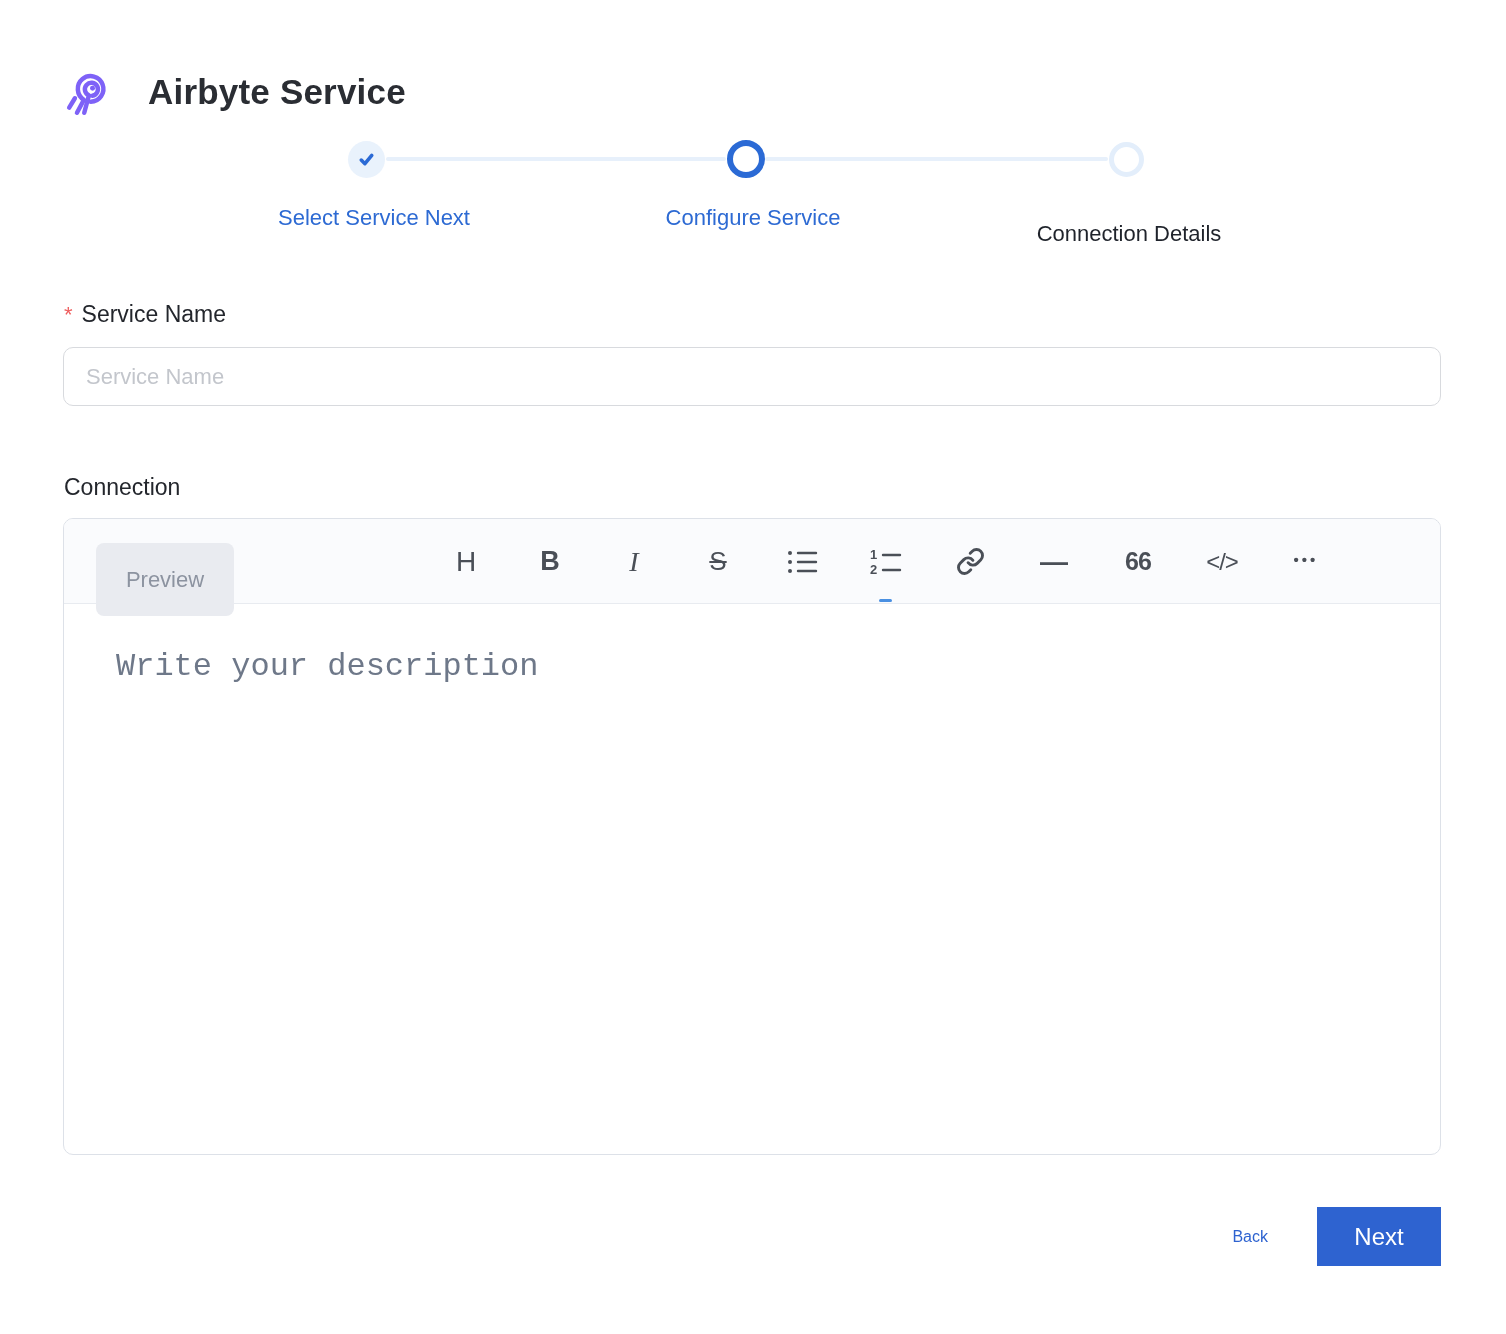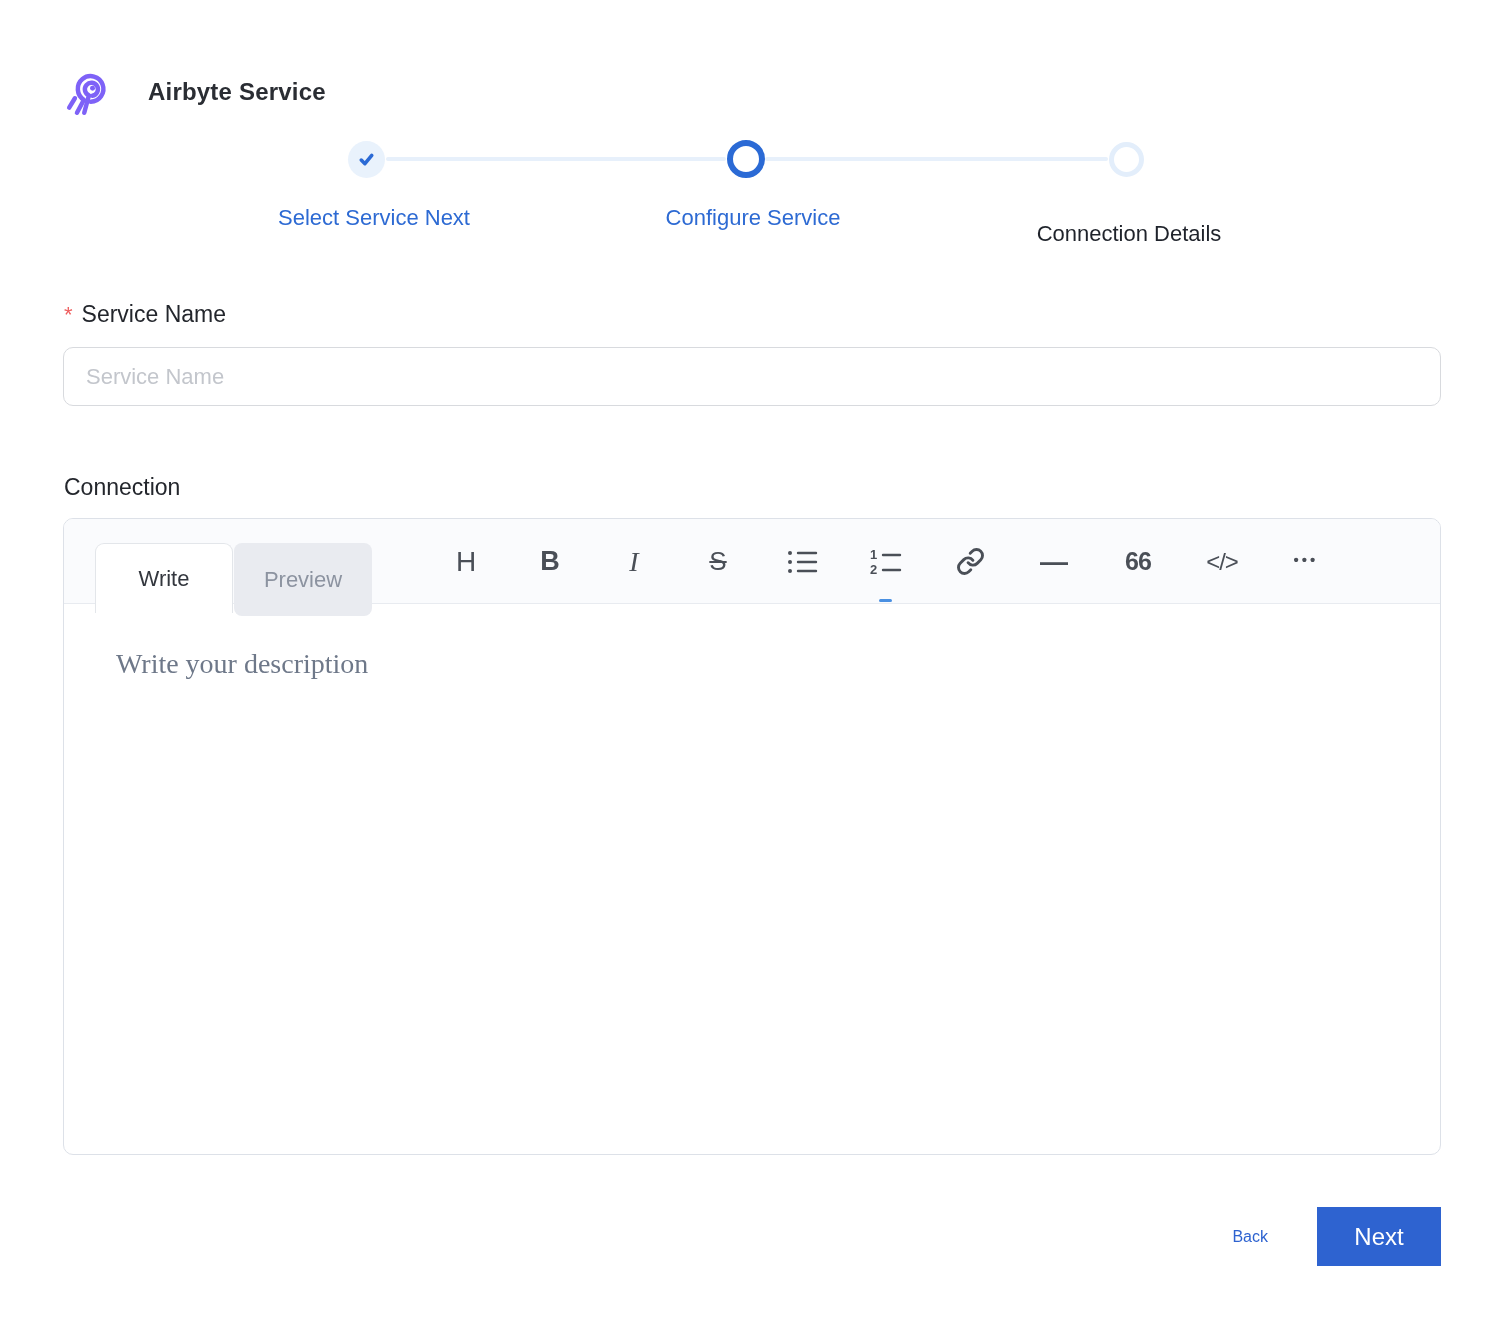--- a/index.html
+++ b/index.html
@@ -7,21 +7,21 @@
   body {
     font-family: "Liberation Sans", sans-serif;
     color: #24272e;
     width: 1506px; height: 1334px;
   }
   .canvas { position: relative; width: 1506px; height: 1334px; background: #fff; overflow: hidden; }
 
   
   .app-header { position: absolute; left: 64px; top: 66px; display: flex; align-items: center; gap: 30px; }
   .logo { width: 54px; height: 52px; display: block; }
-  .page-title { font-size: 24px; font-weight: 600; color: #2a2d33; letter-spacing: .2px; text-align: right; }
+  .page-title { font-size: 35px; font-weight: 600; color: #2a2d33; letter-spacing: .2px; text-align: right; }
 
   
   .step-line { position: absolute; height: 4px; background: #e7f0fb; top: 157px; border-radius: 2px; }
   .step-line.l1 { left: 386px; width: 340px; }
   .step-line.l2 { left: 765px; width: 343px; }
   .step-marker { position: absolute; border-radius: 50%; }
   .marker-done { left: 348px; top: 141px; width: 37px; height: 37px; background: #e9f2fc; display: flex; align-items: center; justify-content: center; }
   .marker-active { left: 727px; top: 140px; width: 38px; height: 38px; background: #fff; border: 6px solid #2b6ad5; }
   .marker-upcoming { left: 1109px; top: 142px; width: 35px; height: 35px; background: #fff; border: 5px solid #e3eefb; }
   .step-label { position: absolute; top: 205px; transform: translateX(-50%); font-size: 22px; font-weight: 500; white-space: nowrap; }
@@ -59,21 +59,21 @@
   .g-hr { font-size: 28px; font-weight: 600; }
   .g-quote { font-size: 25px; font-weight: 700; letter-spacing: -1px; }
   .g-code { font-size: 24px; font-weight: 500; letter-spacing: -1px; }
   .g-more { font-size: 15px; font-weight: 700; letter-spacing: 3px; padding-bottom: 4px; }
   .tb-svg { stroke: #4a4f57; fill: none; stroke-width: 2.4; stroke-linecap: round; stroke-linejoin: round; }
   .ol-indicator { position: absolute; left: 815px; top: 80px; width: 13px; height: 3px; background: #4a90e2; border-radius: 2px; }
 
   .editor-body {
     position: absolute; left: 0; top: 86.5px; width: 100%; height: calc(100% - 88px);
     border: none; resize: none; outline: none; background: transparent;
-    padding: 42px 52px; font-size: 28px; font-family: Liberation Serif, serif; color: #701a75;
+    padding: 42px 52px; font-size: 32px; font-family: Liberation Mono, monospace; color: #701a75;
     border-radius: 0 0 9px 9px;
   }
   .editor-body::placeholder { color: #6e7889; }
 
   
   .actions { position: absolute; top: 1207px; right: 65px; height: 59px; display: flex; align-items: center; gap: 49px; }
   .back-btn { background: none; border: none; color: #2e63d0; font-size: 16px; font-weight: 500; cursor: pointer; font-family: "Liberation Sans", sans-serif; }
   .next-btn { width: 124px; height: 59px; background: #2e63d0; border: none; border-radius: 0;
     color: #ffffff; font-size: 24px; font-weight: 500; cursor: pointer; font-family: "Liberation Sans", sans-serif; }
 </style>
@@ -114,21 +114,20 @@
   <div class="field-label" style="top:291px;">
     <span class="req-marker">*</span><span>Service Name</span>
   </div>
   <input class="text-input" type="text" placeholder="Service Name" style="">
 
   <div class="field-label" style="top:464px;">Connection</div>
 
   <div class="editor">
     <div class="editor-header">
       <div class="tabs">
-        <div class="tab tab-write">Write</div>
         <div class="tab tab-preview">Preview</div>
       </div>
 
       <div class="toolbar">
         <button class="tb-btn g-heading">H</button>
         <button class="tb-btn g-bold">B</button>
         <button class="tb-btn g-italic">I</button>
         <button class="tb-btn g-strike">S</button>
         <button class="tb-btn">
           <svg width="32" height="28" viewBox="0 0 32 28" class="tb-svg">

